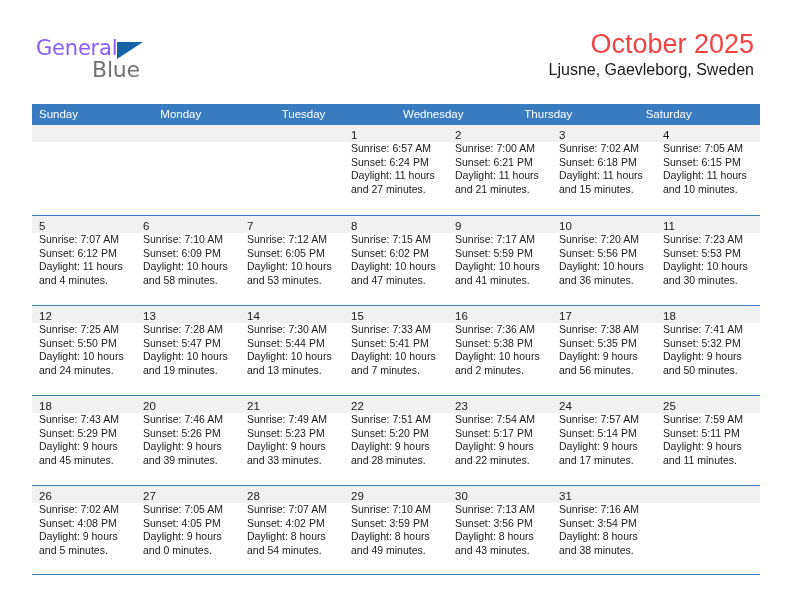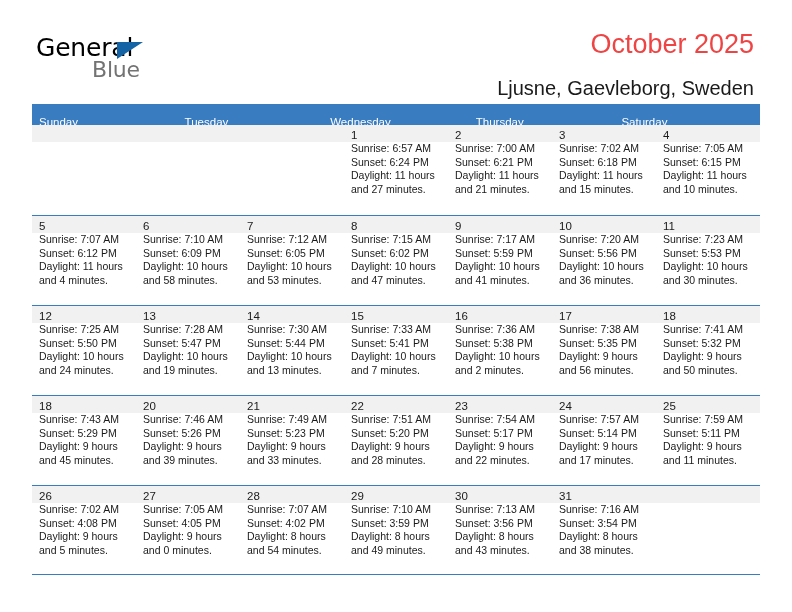--- a/index.html
+++ b/index.html
@@ -32,23 +32,23 @@
     position: absolute;
     left: 36px;
     top: 36px;
     width: 180px;
     height: 52px;
   }
   .logo-general {
     position: absolute;
     left: 0;
     top: 0;
-    font-size: 25px;
+    font-size: 21px;
     letter-spacing: -0.2px;
-    color: #000000;
+    color: #8b5cf6;
     font-family: "DejaVu Sans", sans-serif;
     line-height: 24px;
   }
   .logo-tri {
     position: absolute;
     left: 81px;
     top: 6px;
     width: 0;
     height: 0;
     border-left: 26px solid #1464a5;
@@ -71,24 +71,24 @@
     text-align: right;
   }
   .cal-title {
     font-size: 27px;
     font-weight: normal;
     color: #ef4444;
     line-height: 32px;
     white-space: nowrap;
   }
   .cal-subtitle {
-    font-size: 20px;
+    font-size: 16px;
     color: #1a1a1a;
     line-height: 20px;
-    margin-top: 18px;
+    margin-top: 0;
     white-space: nowrap;
   }
 
   
   .calendar {
     position: absolute;
     left: 32px;
     top: 104px;
     width: 728px;
   }
@@ -98,21 +98,20 @@
     height: 21px;
   }
   .dow {
     flex: 1 1 0;
     color: #ffffff;
     font-size: 11.5px;
     line-height: 21px;
     padding-left: 7px;
     box-sizing: border-box;
     white-space: nowrap;
-    margin-top: 8px;
   }
   .week {
     display: flex;
     border-top: 1.4px solid #3a7cc0;
     height: 90px;
     box-sizing: border-box;
   }
   .week.first {
     border-top: none;
     height: 90px;
@@ -162,20 +161,21 @@
     <div class="title-wrap">
       <div class="cal-title">October 2025</div>
       <div class="cal-subtitle">Ljusne, Gaevleborg, Sweden</div>
     </div>
 
   </div>
 
   <div class="calendar">
     <div class="dow-row" id="dow-row">
         <div class="dow">Sunday</div>
+        <div class="dow">Monday</div>
         <div class="dow">Tuesday</div>
         <div class="dow">Wednesday</div>
         <div class="dow">Thursday</div>
         <div class="dow">Saturday</div>
       </div>
     <div id="weeks-container">
         <div class="week first">
           <div class="cell empty">
             <div class="daynum-band"><span class="daynum"></span></div>
             <div class="cell-body"></div>

